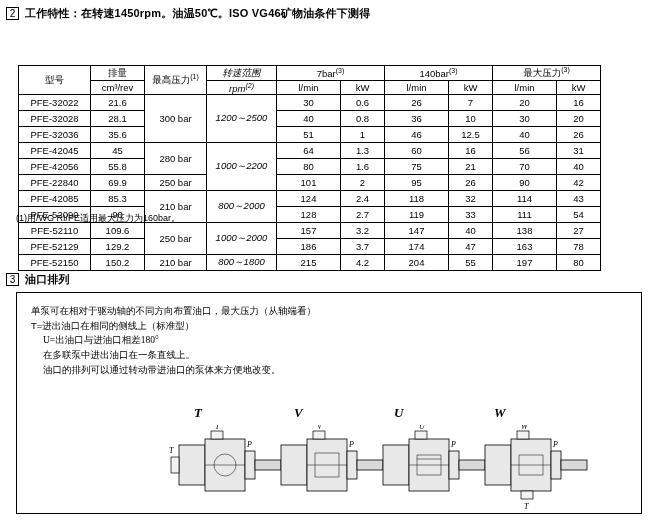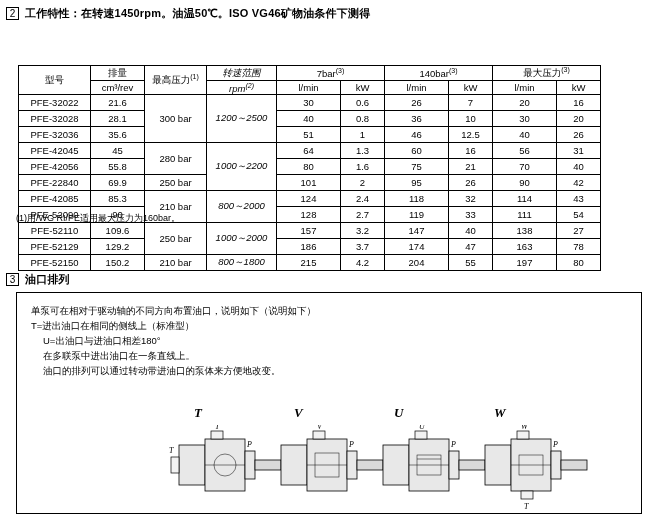--- a/index.html
+++ b/index.html
@@ -84,21 +84,21 @@
     height: 222px;
     border: 1px solid #000;
   }
   .port-text {
     position: absolute;
     top: 10px;
     left: 14px;
     font-size: 9.5px;
     line-height: 15px;
   }
-  .port-text .ind { padding-left: 12px; }
+  .port-text .ind { padding-left: 12px; font-family: Liberation Serif, serif; }
 
   .letters {
     position: absolute;
     top: 112px;
     left: 0;
     width: 100%;
     height: 18px;
   }
   .letters span {
     position: absolute;
@@ -292,21 +292,21 @@
     <div>(1)用/WG RI/PE适用最大压力为160bar。</div>
   </div>
 
 <div id="sec2" class="section-head">
   <div class="sec-num">3</div>
   <div class="sec-title">油口排列</div>
 </div>
 
 <div class="port-box">
   <div class="port-text" id="port-text">
-      <div>单泵可在相对于驱动轴的不同方向布置油口，说明如下（说明如下）</div>
+      <div>单泵可在相对于驱动轴的不同方向布置油口，最大压力（从轴端看）</div>
       <div>T=进出油口在相同的侧线上（标准型）</div>
       <div class="ind">U=出油口与进油口相差180°</div>
       <div class="ind">在多联泵中进出油口在一条直线上。</div>
       <div class="ind">油口的排列可以通过转动带进油口的泵体来方便地改变。</div>
     </div>
 
   <div class="letters">
     <span class="l-T">T</span>
     <span class="l-V">V</span>
     <span class="l-U">U</span>

